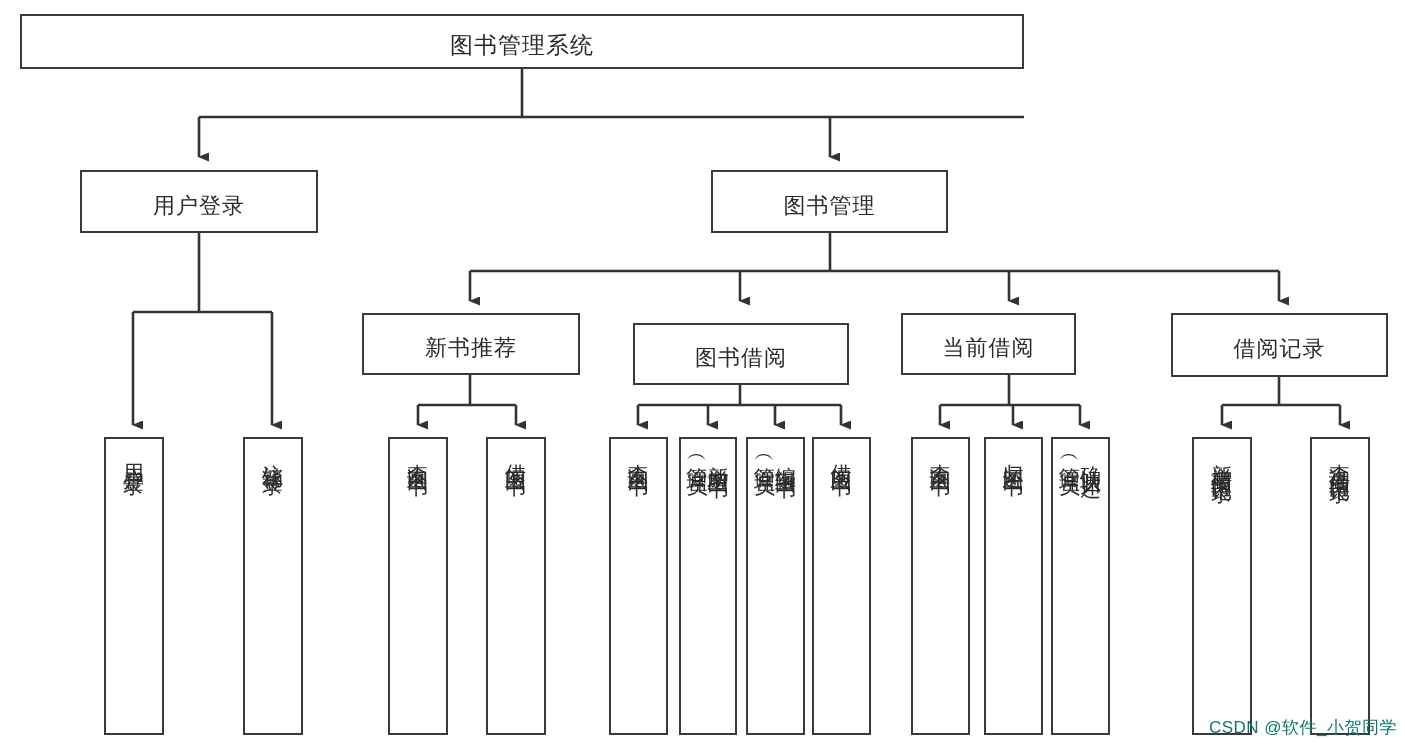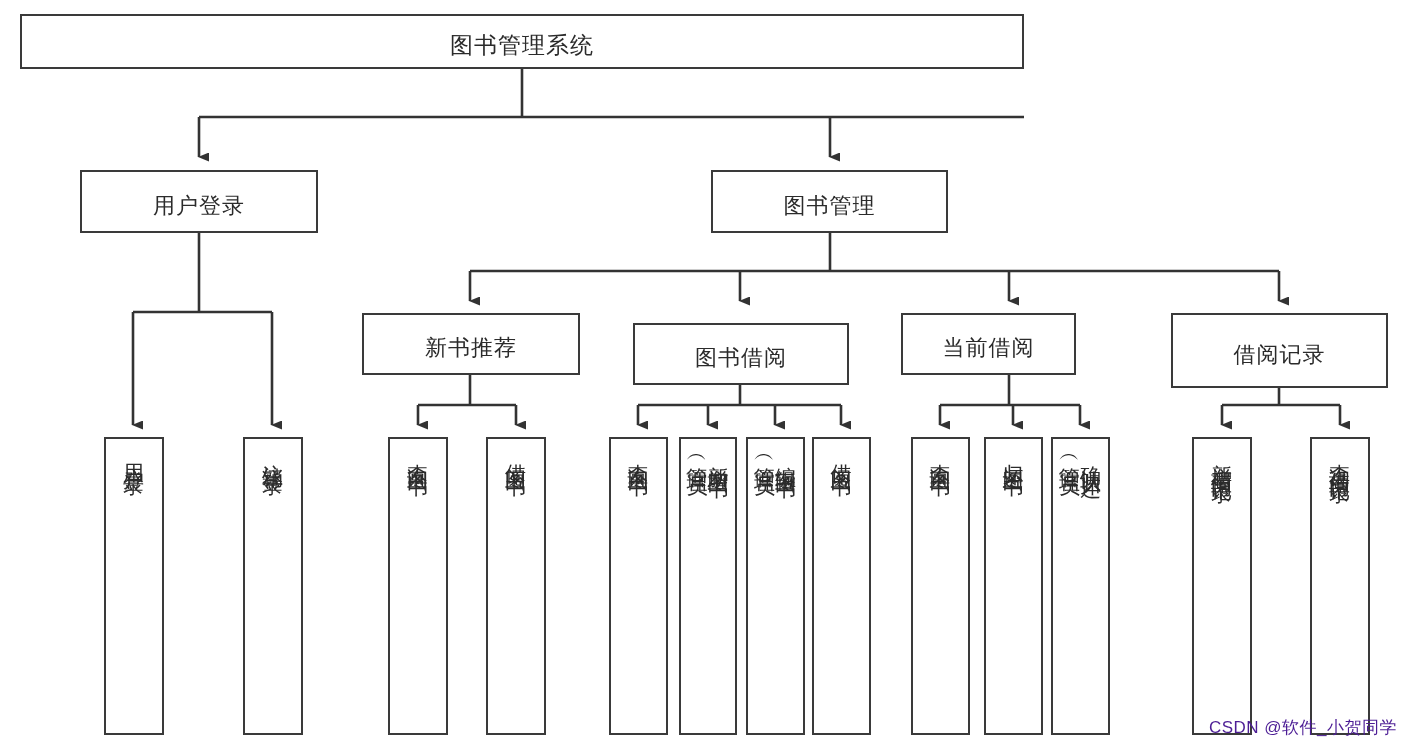--- a/index.html
+++ b/index.html
@@ -61,21 +61,21 @@
     font-size: 21px;
     letter-spacing: 4px;
     line-height: 1;
     white-space: pre;
   }
   .watermark {
     position: absolute;
     right: 8px;
     bottom: 8px;
     font-size: 17px;
-    color: #4c1d95;
+    color: #0f766e;
     letter-spacing: 0.5px;
     z-index: 5;
     white-space: nowrap;
   }
 </style>
 </head>
 <body>
 
 <div id="canvas">
 
@@ -142,21 +142,21 @@
 
   <div class="node horizontal" style="left:362px;top:313px;width:218px;height:62px;">
     <span class="label">新书推荐</span>
   </div>
   <div class="node horizontal" style="left:633px;top:323px;width:216px;height:62px;">
     <span class="label">图书借阅</span>
   </div>
   <div class="node horizontal" style="left:901px;top:313px;width:175px;height:62px;">
     <span class="label">当前借阅</span>
   </div>
-  <div class="node horizontal" style="left:1171px;top:313px;width:217px;height:75px;">
+  <div class="node horizontal" style="left:1171px;top:313px;width:217px;height:64px;">
     <span class="label">借阅记录</span>
   </div>
 
   <div class="node vertical" style="left:104px;top:437px;width:60px;height:298px;">
     <span class="label">用户登录</span>
   </div>
   <div class="node vertical" style="left:243px;top:437px;width:60px;height:298px;">
     <span class="label">注销登录</span>
   </div>
 

